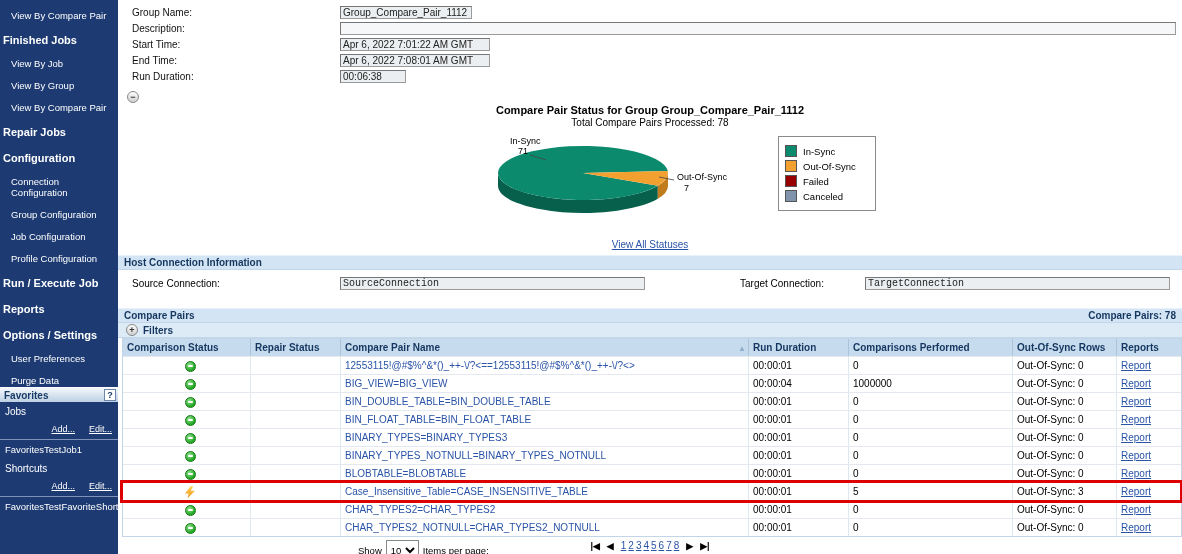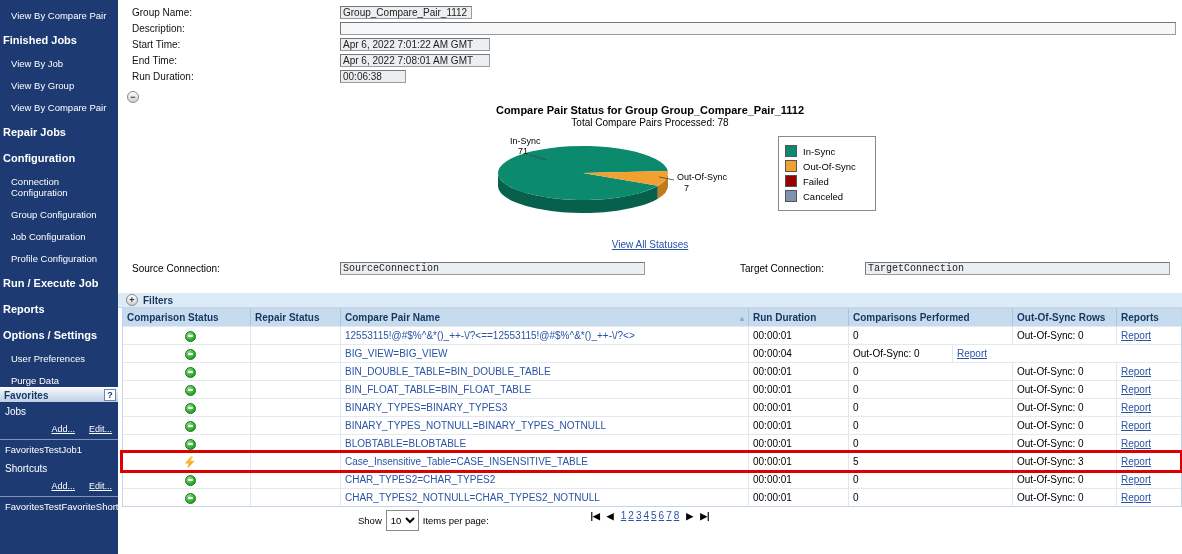--- a/index.html
+++ b/index.html
@@ -195,29 +195,36 @@
             <span class="lg-sw" style="background: rgb(127, 148, 171);"></span>
             <span class="lg-lb">Canceled</span>
           </div>
         </div>
     </section>
 
     <div class="view-all">
       <a>View All Statuses</a>
     </div>
 
+    <div class="bar">
+      <span>Host Connection Information</span>
+    </div>
     <div class="hostrow">
       <span class="hlabel">Source Connection:</span>
       <input class="finput w310" readonly="" value="SourceConnection" style="">
       <span class="hlabel2">Target Connection:</span>
       <input class="finput w310" readonly="" value="TargetConnection" style="">
     </div>
 
     <div class="gap"></div>
 
+    <div class="bar">
+      <span>Compare Pairs</span>
+      <span>Compare Pairs: 78</span>
+    </div>
     <div class="filters">
       <span class="circle-btn">+</span>
       <span>Filters</span>
     </div>
 
     <div class="tbl">
       <div class="thead">
           <div class="cell hcell c0">Comparison Status</div>
           <div class="cell hcell c1">Repair Status</div>
           <div class="cell hcell c2">Compare Pair Name<span class="sort">▲</span></div>
@@ -234,20 +241,21 @@
             <div class="cell c3">00:00:01</div>
             <div class="cell c4">0</div>
             <div class="cell c5">Out-Of-Sync: 0</div>
             <div class="cell c6"><a class="rpt-link">Report</a></div>
           </div>
           <div class="trow">
             <div class="cell c0"><span class="sticon in-sync"></span></div>
             <div class="cell c1"></div>
             <div class="cell c2"><a class="pair-link">BIG_VIEW=BIG_VIEW</a></div>
             <div class="cell c3">00:00:04</div>
+            <div class="cell c4">1000000</div>
             <div class="cell c5">Out-Of-Sync: 0</div>
             <div class="cell c6"><a class="rpt-link">Report</a></div>
           </div>
           <div class="trow">
             <div class="cell c0"><span class="sticon in-sync"></span></div>
             <div class="cell c1"></div>
             <div class="cell c2"><a class="pair-link">BIN_DOUBLE_TABLE=BIN_DOUBLE_TABLE</a></div>
             <div class="cell c3">00:00:01</div>
             <div class="cell c4">0</div>
             <div class="cell c5">Out-Of-Sync: 0</div>

